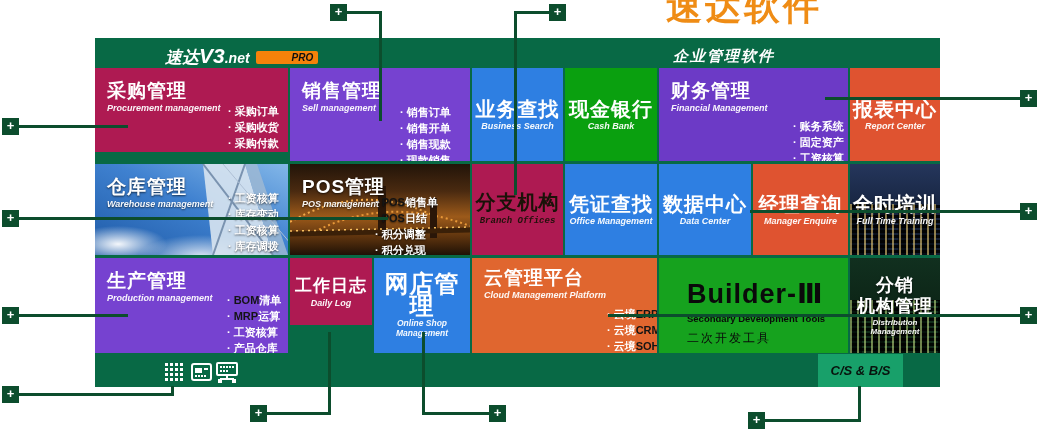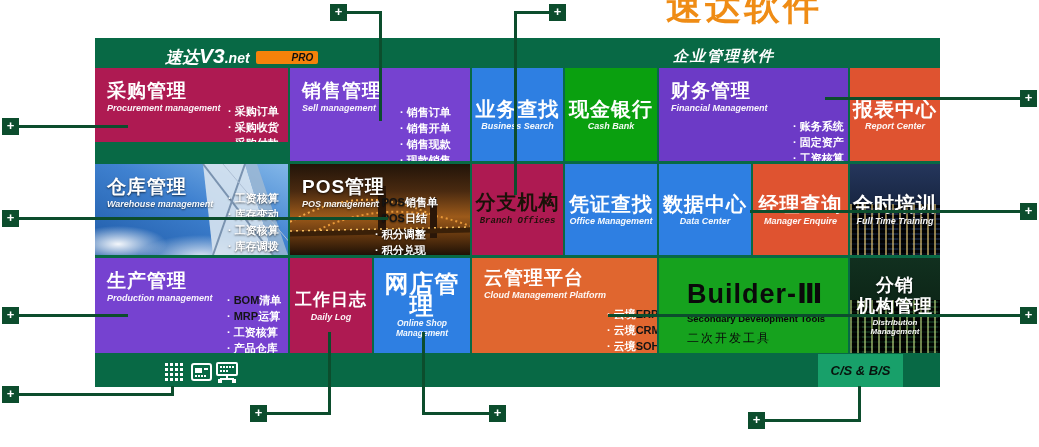--- a/index.html
+++ b/index.html
@@ -68,21 +68,21 @@
 
   <div class="top-banner" style="color: rgb(239, 140, 21);">速达软件</div>
 
   <div class="panel" style="background: rgb(8, 105, 69);"></div>
 
   <div class="brand">
     <span class="brand-cn">速达</span><span class="brand-v">V3</span><span class="brand-net">.net</span><span class="badge" style="background: rgb(245, 130, 10); padding-left: 36px;">PRO</span>
   </div>
   <div class="header-title abs">企业管理软件</div>
 
-  <div class="tile" style="left: 95px; top: 68px; width: 193px; height: 74px; background: rgb(174, 26, 82);">
+  <div class="tile" style="left: 95px; top: 68px; width: 193px; height: 84px; background: rgb(174, 26, 82);">
     <div class="t-head">
       <div class="t-title">采购管理</div>
       <div class="t-sub">Procurement management</div>
     </div>
     <div class="bullets" style="left:133px;top:35px;">
         <div class="bullet"><span class="dot">·</span><span>采购订单</span></div>
         <div class="bullet"><span class="dot">·</span><span>采购收货</span></div>
         <div class="bullet"><span class="dot">·</span><span>采购付款</span></div>
         <div class="bullet"><span class="dot">·</span><span>现款付款</span></div>
       </div>
@@ -201,21 +201,21 @@
       <div class="t-sub">Production management</div>
     </div>
     <div class="bullets" style="left:132px;top:34px;">
         <div class="bullet"><span class="dot">·</span><span class="seg-dark">BOM</span><span>清单</span></div>
         <div class="bullet"><span class="dot">·</span><span class="seg-dark">MRP</span><span>运算</span></div>
         <div class="bullet"><span class="dot">·</span><span>工资核算</span></div>
         <div class="bullet"><span class="dot">·</span><span>产品仓库</span></div>
       </div>
   </div>
 
-  <div class="tile center" style="left: 290px; top: 258px; width: 82px; height: 95px; background: rgb(174, 26, 82);">
+  <div class="tile center" style="left: 290px; top: 258px; width: 82px; height: 67px; background: rgb(174, 26, 82);">
     <div class="t-title" style="font-size:17px;">工作日志</div>
     <div class="t-sub">Daily Log</div>
   </div>
 
   <div class="tile center" style="left: 374px; top: 258px; width: 96px; height: 95px; background: rgb(46, 127, 226);">
     <div class="t-title" style="font-size:24px;">网店管理</div>
     <div class="t-sub" style="font-size:8.5px;">Online Shop Management</div>
   </div>
 
   <div class="tile" style="left: 472px; top: 258px; width: 185px; height: 95px; background: rgb(224, 102, 47);">

